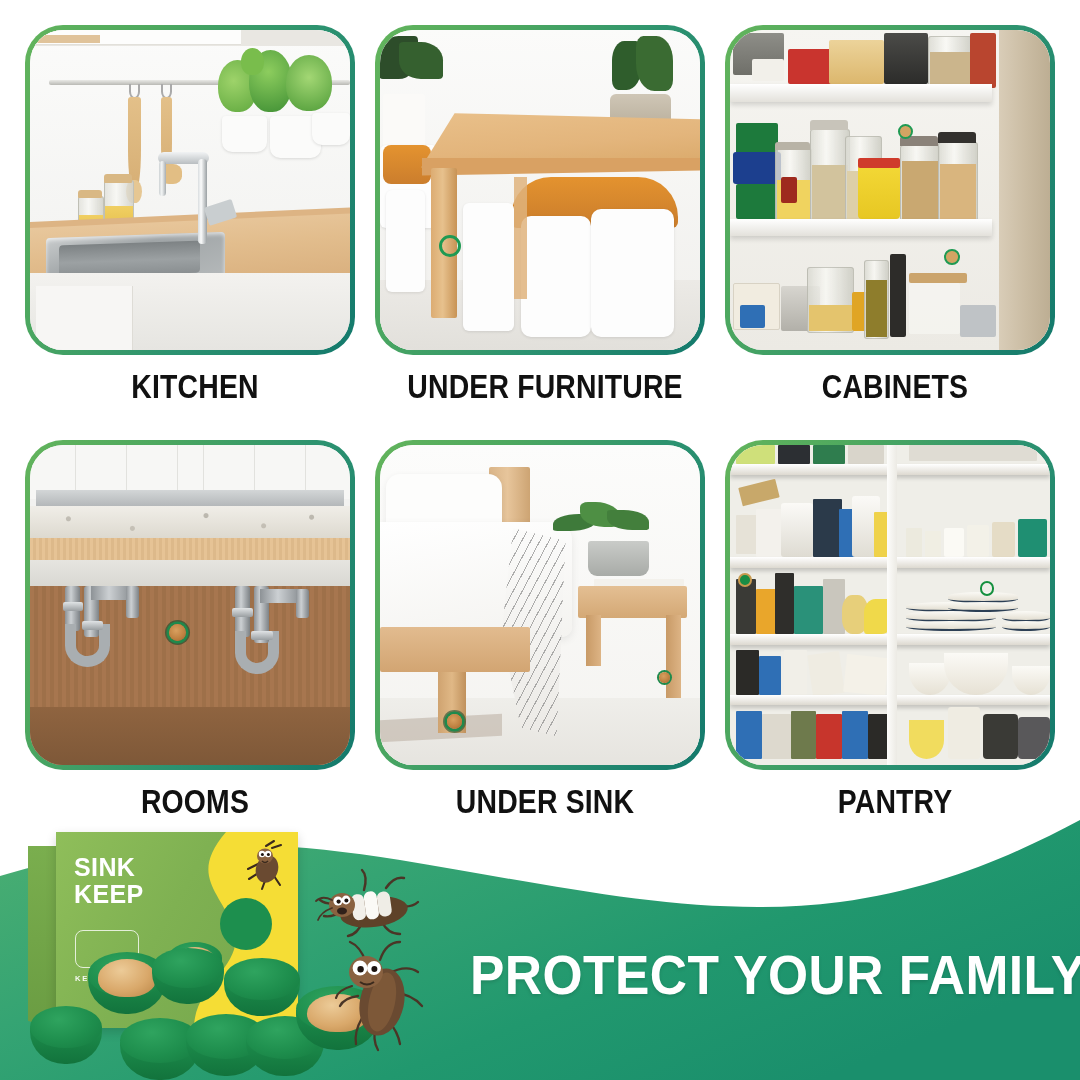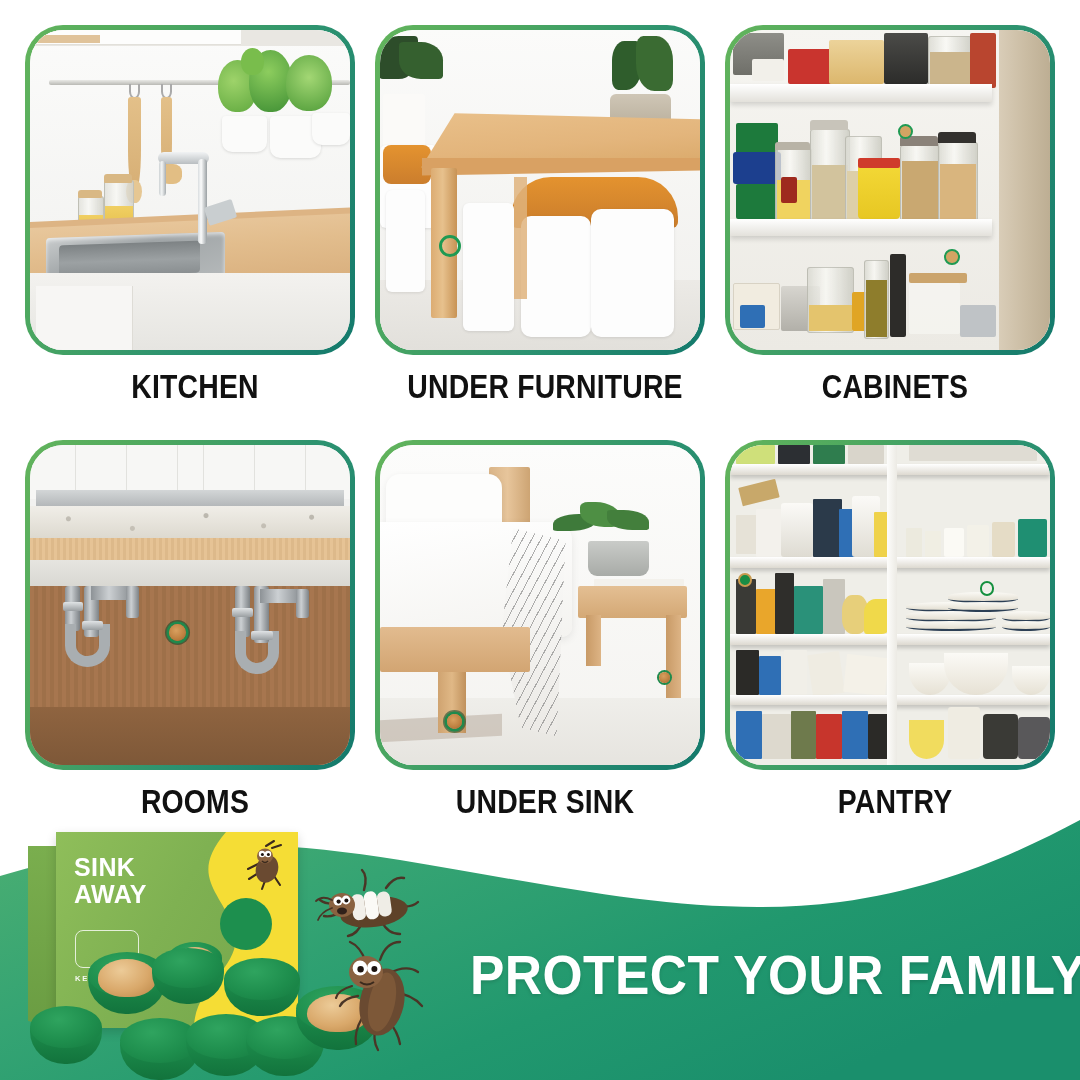--- a/index.html
+++ b/index.html
@@ -535,21 +535,21 @@
     <div class="box-face">
       <div class="box-yellow"></div>
       <div class="box-disc" style="right:26px;top:66px;width:52px;height:52px;"></div>
       <div class="puck open" style="right:76px;top:110px;width:54px;height:44px;">
         <div class="rim"></div>
           <div class="top"></div>
           <div class="gel"></div>
       </div>
       <div class="box-title">
         <div>SINK</div>
-        <div>AWAY</div>
+        <div>KEEP</div>
       </div>
       <div class="box-rect"></div>
       <div class="box-sub">KEEP ROACH AWAY</div>
 
       <svg style="position:absolute;right:6px;top:6px;width:56px;height:62px;" viewBox="0 0 56 62">
         <g stroke="#3b2a1d" stroke-width="2.1" fill="none" stroke-linecap="round">
           <path d="M30 8 l8 -5 M36 10 l9 -3"></path>
           <path d="M22 26 l-10 5 M24 34 l-11 7 M30 40 l-4 11 M38 38 l6 9"></path>
         </g>
         <ellipse cx="31" cy="31" rx="11" ry="14" fill="#6a4a31" transform="rotate(18 31 31)"></ellipse>

